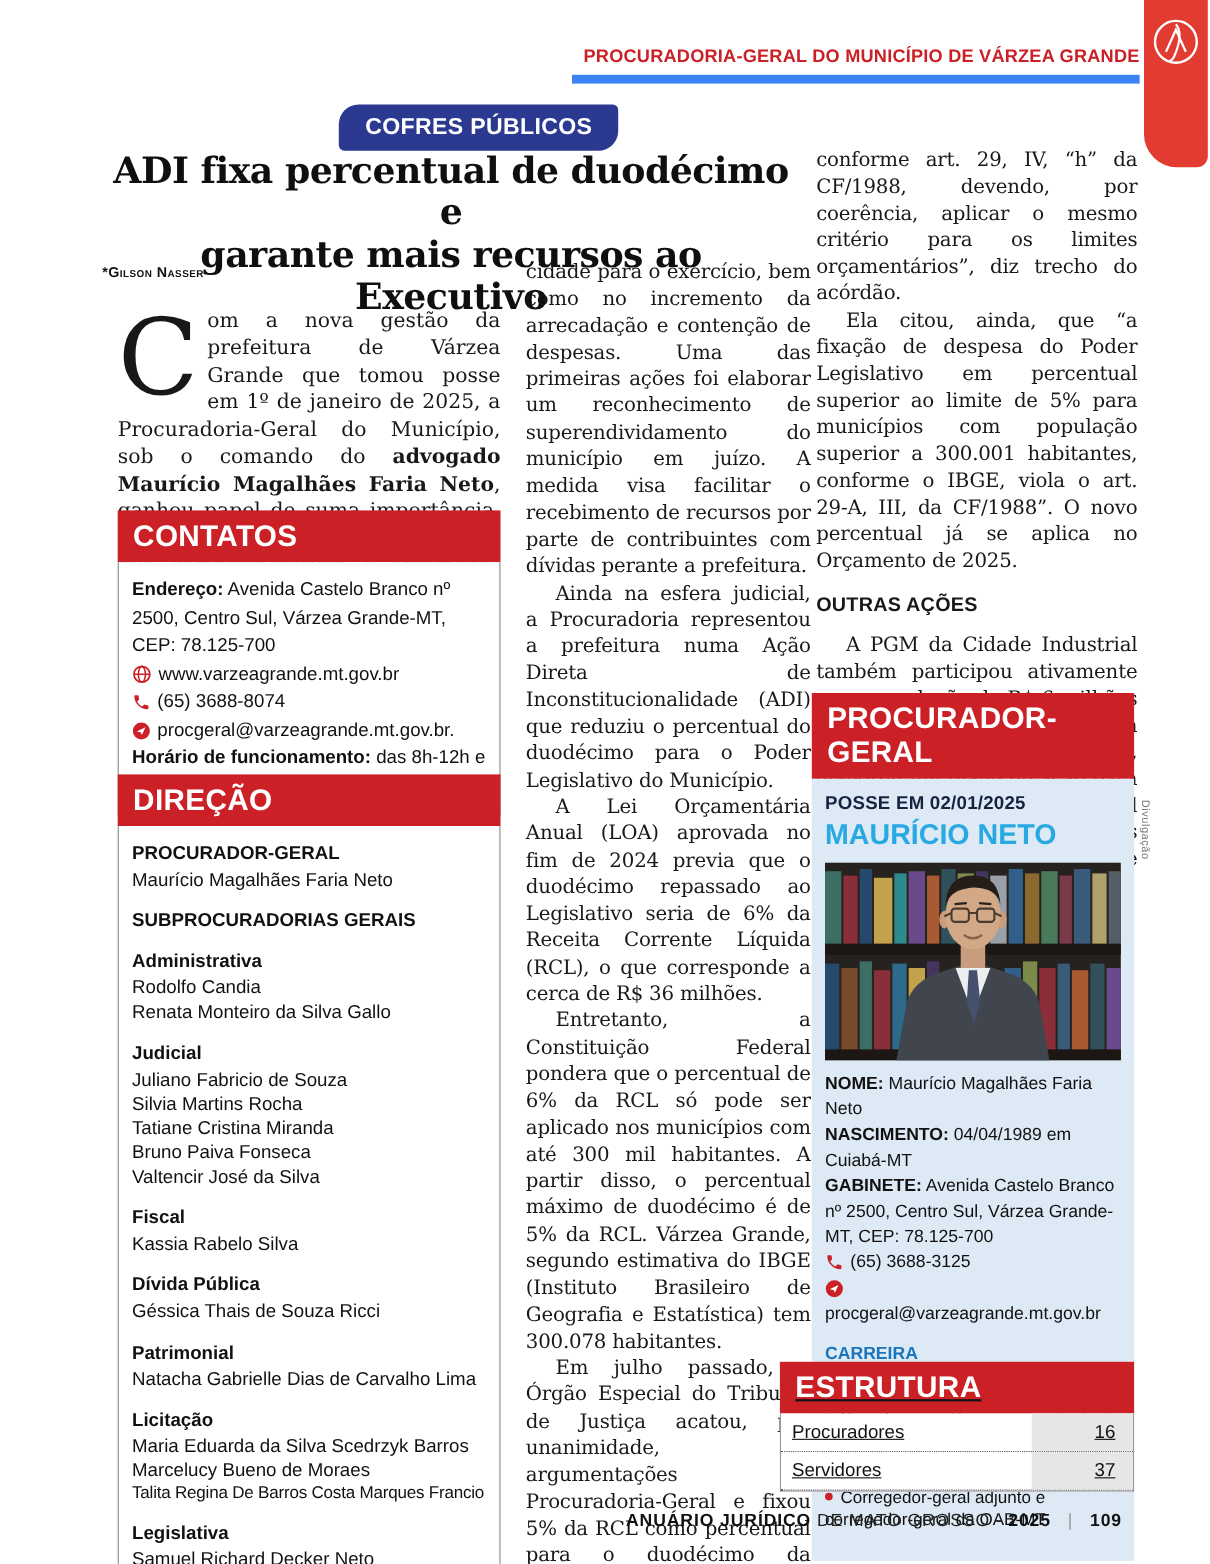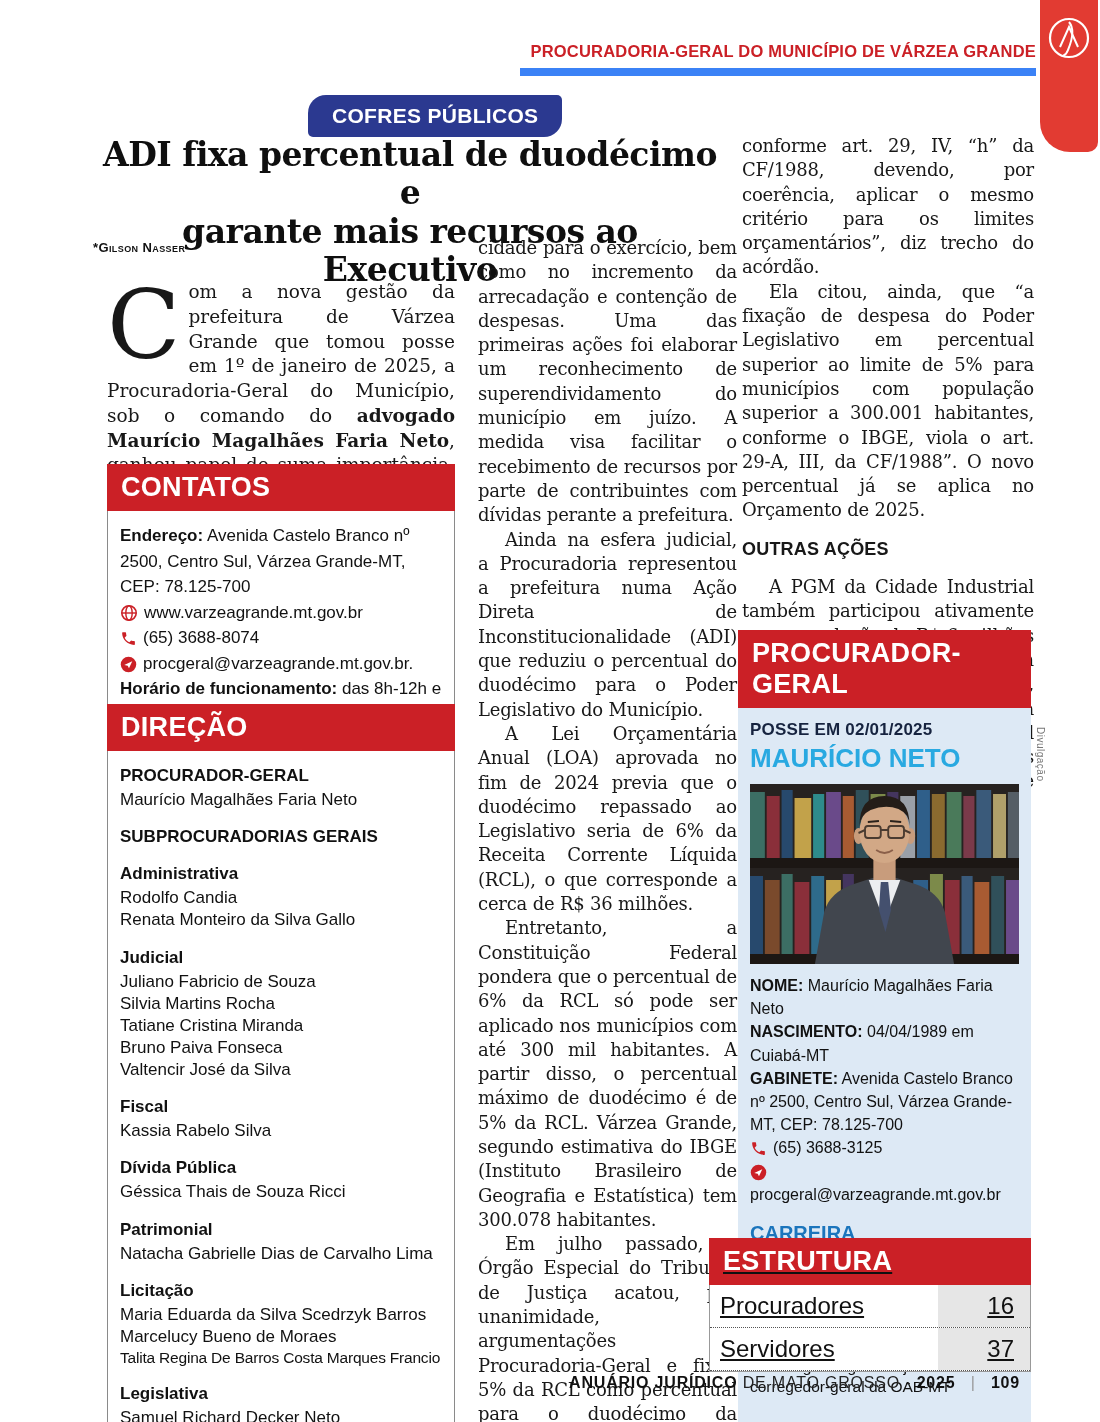--- a/index.html
+++ b/index.html
@@ -52,31 +52,31 @@
   .contact-line { display:block; }
   .cicon { display:inline-block; vertical-align:-4px; margin-right:6px; }
 
   
   .pg-box { position:absolute; left:738px; top:630px; width:293px; }
   .pg-body { background:#dde9f5; padding:12px 12px 16px; }
   .posse { color:#16233f; font-weight:bold; font-size:17px; letter-spacing:0.2px; }
   .pg-name { color:#29a9e1; font-weight:bold; font-size:26px; margin:3px 0 10px; }
   .pg-photo { width:100%; height:180px; display:block; }
   .pg-info { margin-top:10px; font-size:16px; line-height:1.45; }
-  .carreira-h { color:#1b75bc; font-weight:bold; font-size:20px; margin:16px 0 10px; }
+  .carreira-h { color:#1b75bc; font-weight:bold; font-size:16px; margin:16px 0 10px; }
   .car-item { font-size:15.5px; line-height:1.32; margin-bottom:10px; }
   .dot { display:inline-block; width:7px; height:7px; border-radius:50%; background:#cb2026;
          margin-right:7px; vertical-align:2px; }
   .credit { position:absolute; left:1035px; top:727px; writing-mode:vertical-rl;
             font-size:10px; color:#777; letter-spacing:0.5px; }
 
   
   .estrutura { position:absolute; left:709px; top:1238px; width:322px;text-decoration:underline; }
   .est-body { border:1px solid #999; border-top:none; background:#fff; }
-  .est-row { display:flex; align-items:flex-end; border-bottom:1px dotted #555; font-size:24px;gap:17px; }
+  .est-row { display:flex; align-items:flex-end; border-bottom:1px dotted #555; font-size:17px;gap:17px; }
   .est-label { flex:1; padding:7px 0 7px 10px; }
   .est-value { width:76px; background:#e6e6e6; text-align:right; padding:7px 16px 7px 0; }
 
   
   .footer { position:absolute; top:1374px; left:0; width:1020px; text-align:right;
             font-size:16px; letter-spacing:0.8px; color:#111; }
   .footer .b { font-weight:bold; }
   .footer .mid { color:#222; }
   .footer .sep { color:#999; margin:0 10px; }
 </style>

